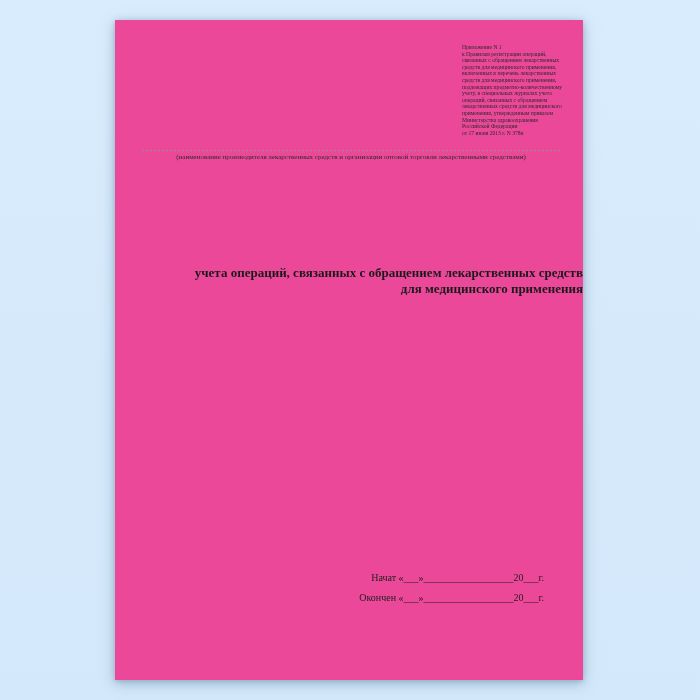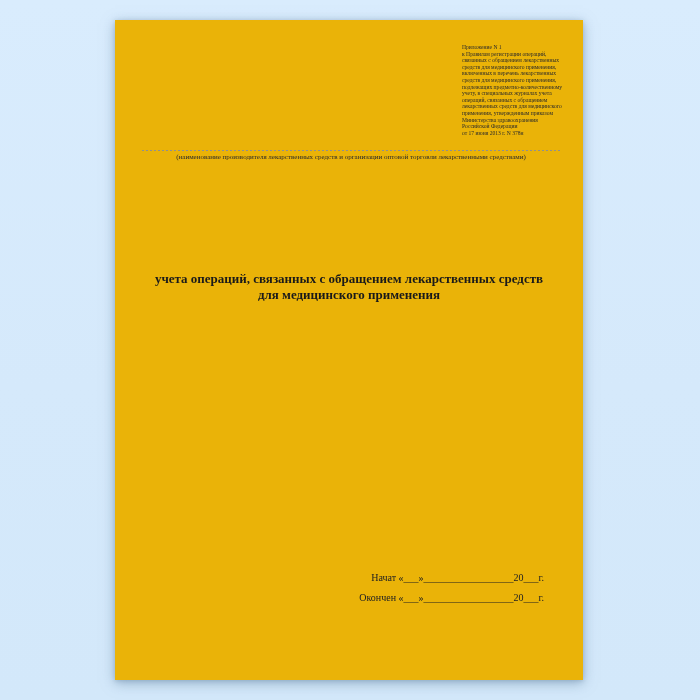--- a/index.html
+++ b/index.html
@@ -14,21 +14,21 @@
     background: linear-gradient(180deg, #d9ecfd 0%, #d5e9fb 55%, #d3e8fa 100%);
     font-family: "Liberation Serif", "DejaVu Serif", serif;
     color: #1a1a1a;
   }
   .paper {
     position: absolute;
     left: 115px;
     top: 20px;
     width: 468px;
     height: 660px;
-    background: #eab308;
+    background: #ec4899;
     box-shadow: 0 3px 12px rgba(108, 140, 170, 0.6), 0 1px 4px rgba(108, 140, 170, 0.35);
   }
   .legal-ref {
     position: absolute;
     left: 347px;
     top: 24px;
     width: 116px;
     font-size: 5.6px;
     line-height: 1.18;
     color: #2b2b2b;
@@ -59,25 +59,26 @@
     text-align: center;
   }
   .title-main {
     font-size: 26px;
     font-weight: bold;
     letter-spacing: 0.5px;
     line-height: 1.05;
     margin: 0;
   }
   .title-sub {
-    margin-top: 9px;
+    margin-top: 3px;
     font-size: 13px;
     font-weight: bold;
     line-height: 1.22;
     white-space: pre-line;
+    text-align: right;
   }
   .period-block {
     position: absolute;
     right: 39px;
     top: 551px;
     text-align: right;
     font-size: 10px;
     line-height: 13px;
     color: #222222;
   }

